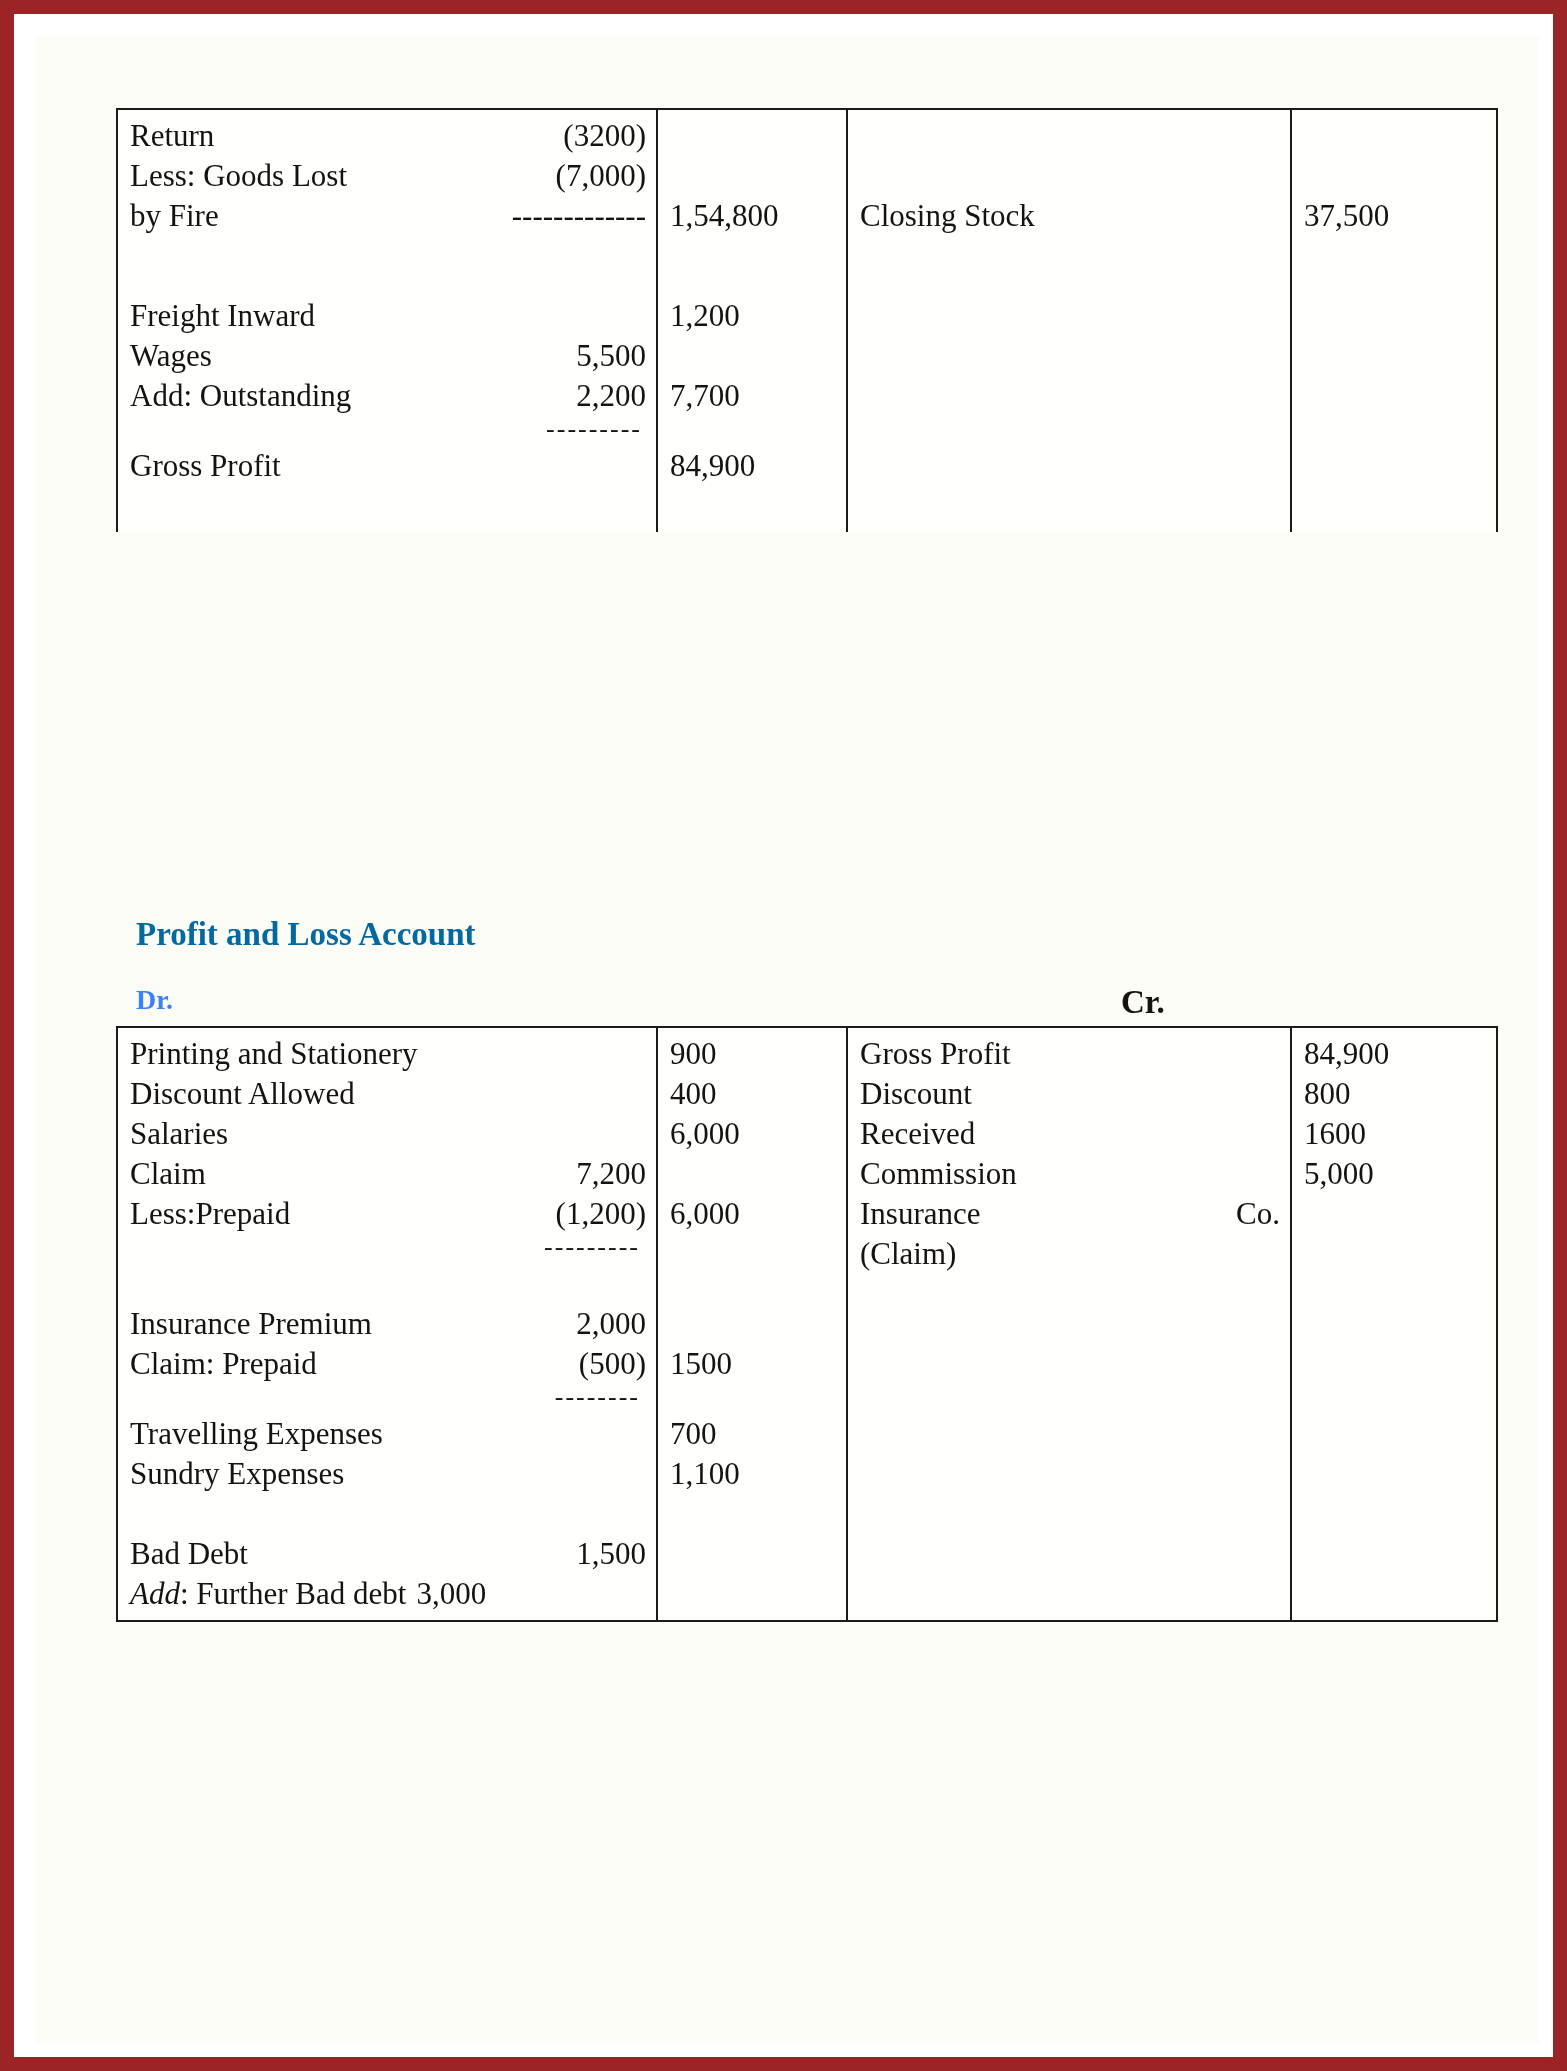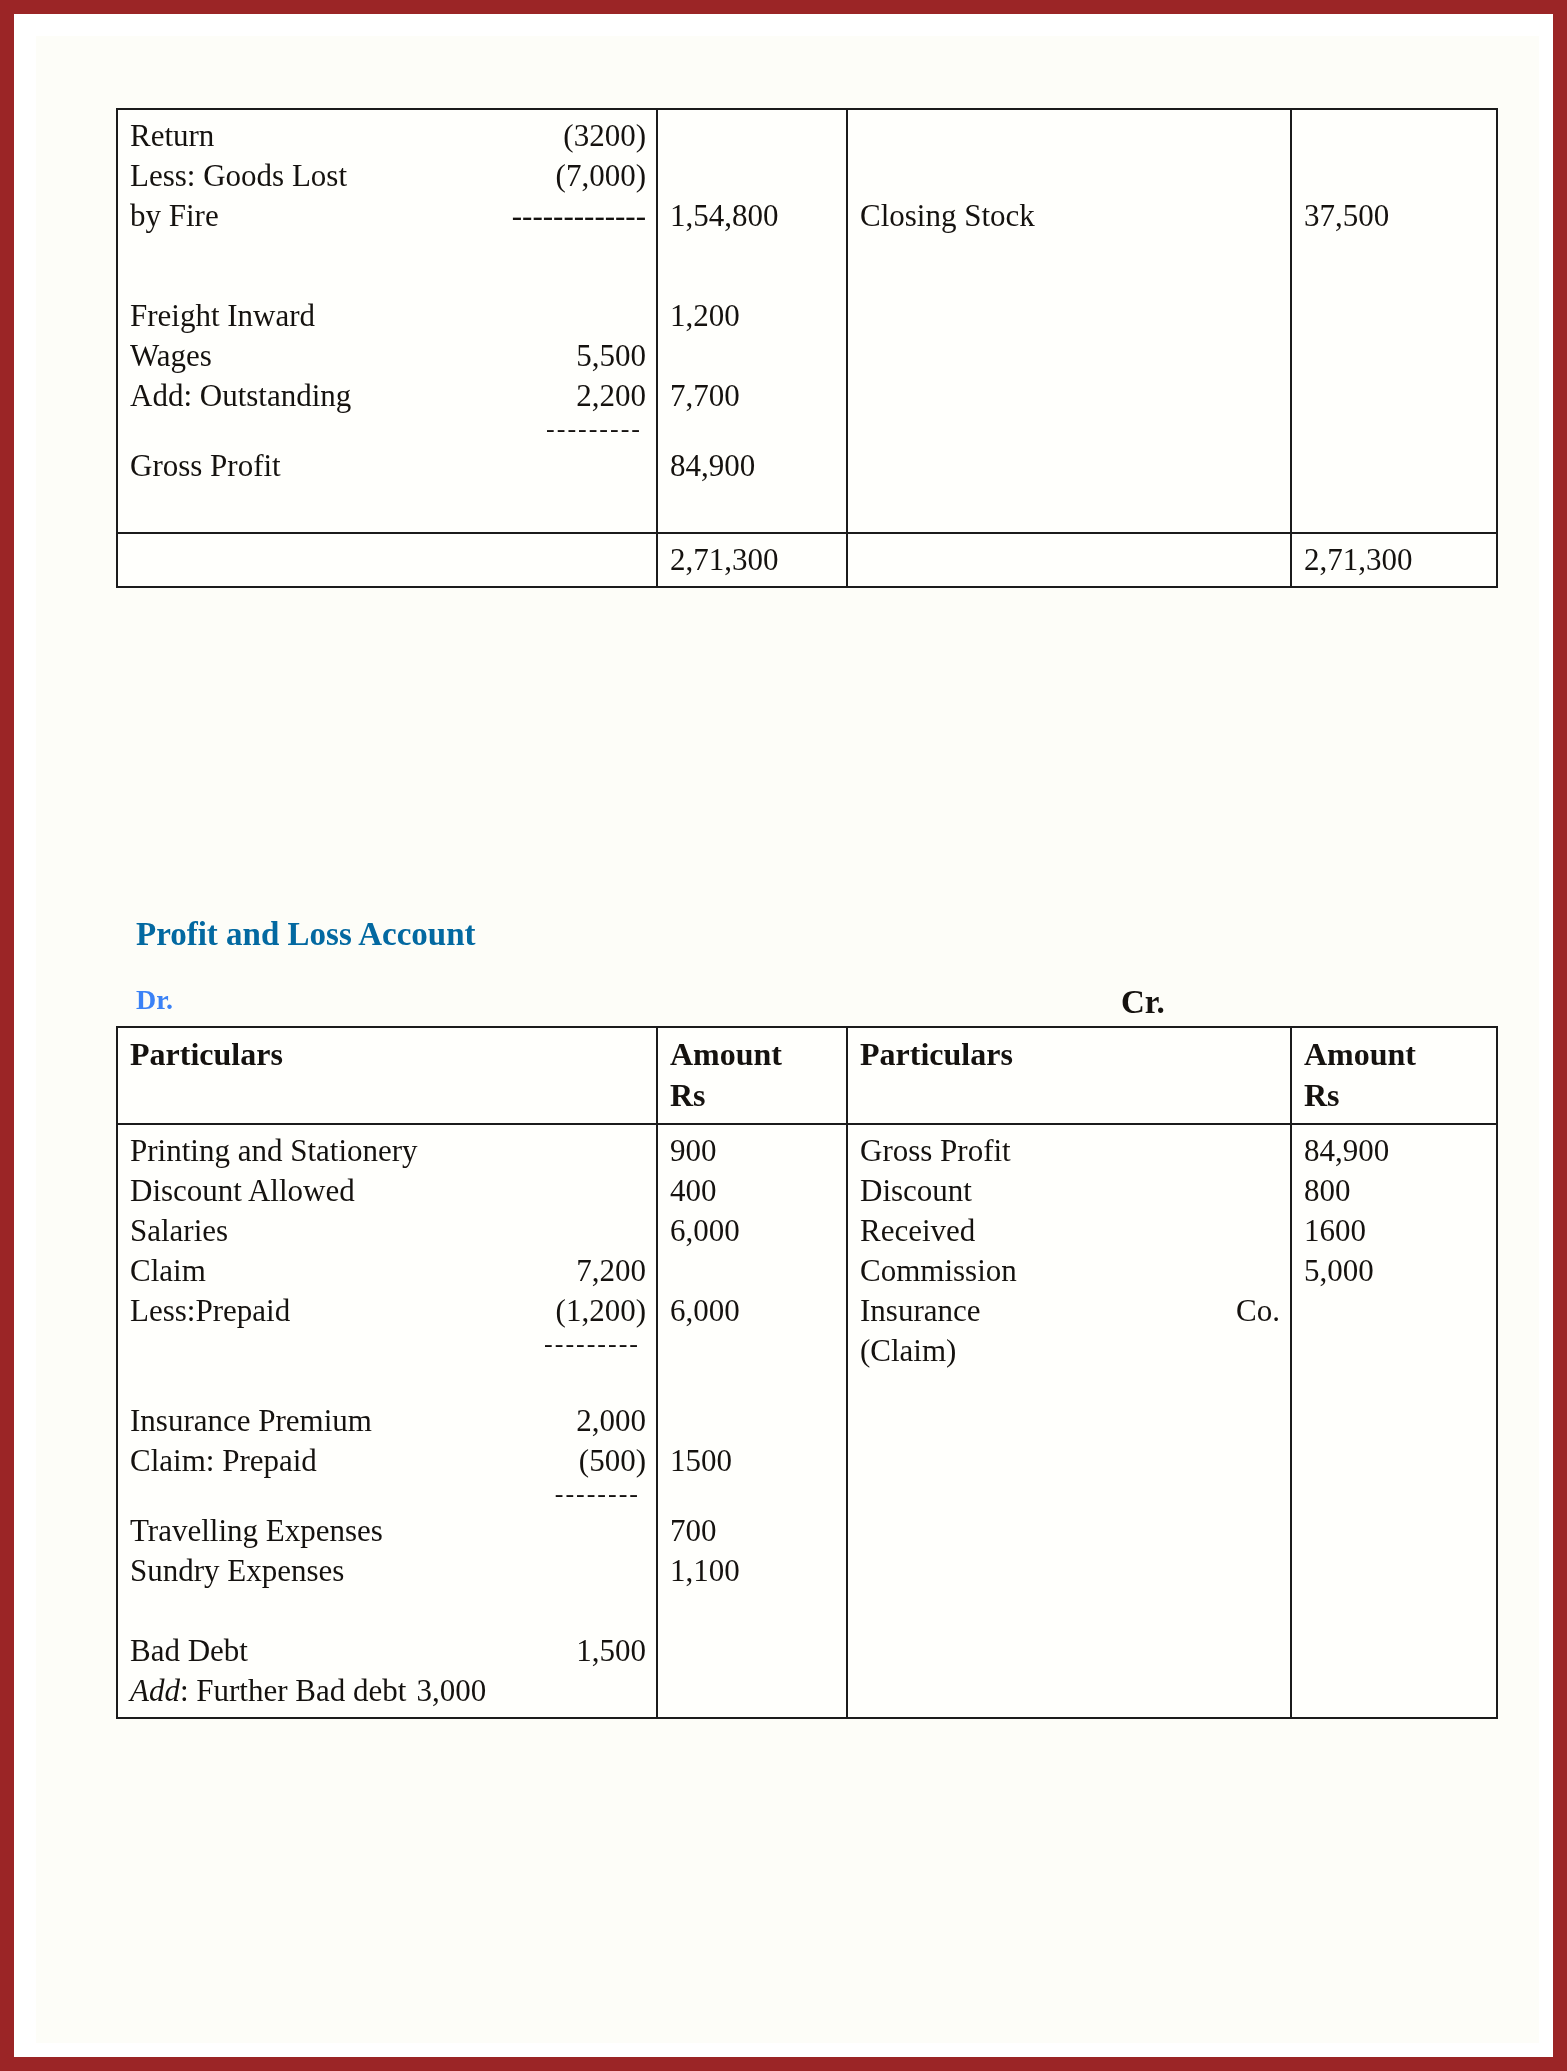--- a/index.html
+++ b/index.html
@@ -197,54 +197,36 @@
           </div>
         </td>
         <td class="noborder-bottom">
           <div class="lines">
             <div class="amount-spacer"></div>
             <div class="amount-spacer"></div>
             <div class="line-plain">37,500</div>
           </div>
         </td>
       </tr>
-      <tr>
-        <td>&nbsp;</td>
-        <td>2,71,300</td>
-        <td>&nbsp;</td>
-        <td>2,71,300</td>
-      </tr>
     </tbody>
   </table>
 
   <div class="section-heading">Profit and Loss Account</div>
   <div class="dr-label">Dr.</div>
   <div class="cr-label">Cr.</div>
 
   <table class="acct-table" id="pl-table">
     <colgroup>
       <col class="col-p1">
           <col class="col-a1">
           <col class="col-p2">
           <col class="col-a2">
     </colgroup>
     <tbody>
       <tr>
-        <td class="th-cell">Particulars</td>
-        <td class="th-cell">
-          <span class="l2">Amount</span>
-          <span class="l2">Rs</span>
-        </td>
-        <td class="th-cell">Particulars</td>
-        <td class="th-cell">
-          <span class="l2">Amount</span>
-          <span class="l2">Rs</span>
-        </td>
-      </tr>
-      <tr>
         <td>
           <div class="lines">
             <div class="line-plain">Printing and Stationery</div>
             <div class="line-plain">Discount Allowed</div>
             <div class="line-plain">Salaries</div>
             <div class="line">
               <span class="lbl">Claim</span>
               <span class="val">7,200</span>
             </div>
             <div class="line">

